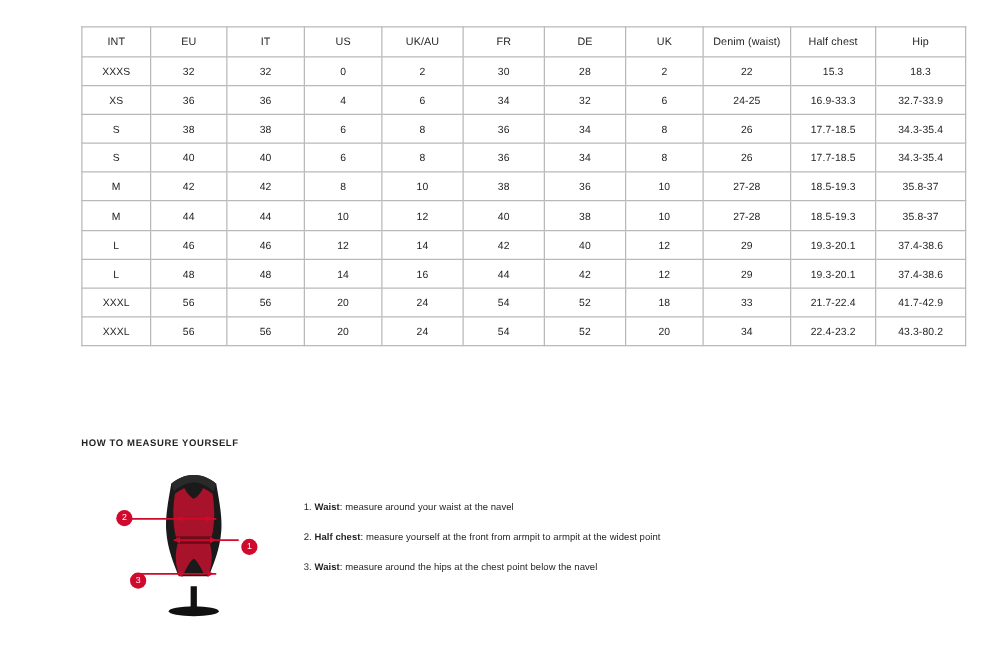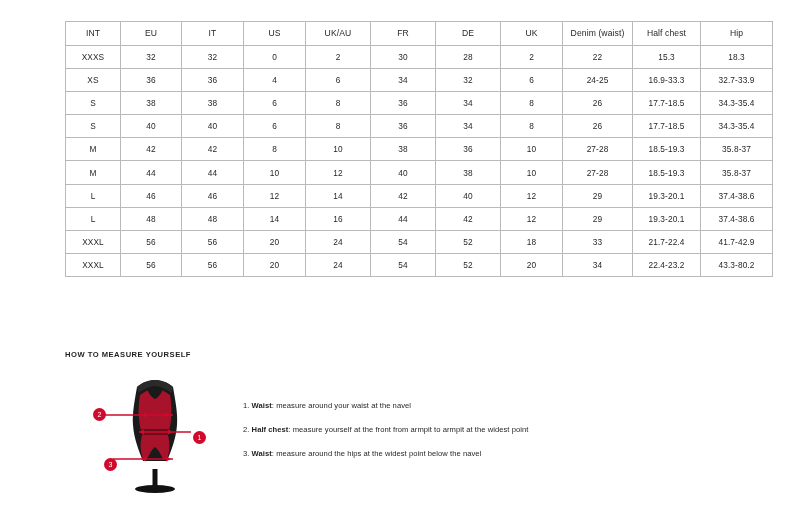--- a/index.html
+++ b/index.html
@@ -326,18 +326,18 @@
           <polygon points="76,90 71,87.5 71,92.5" fill="#cf0a2c"></polygon>
         </svg>
         <div class="marker m1">1</div>
         <div class="marker m2">2</div>
         <div class="marker m3">3</div>
       </div>
 
       <div class="notes" id="notes-list">
           <div class="note"><span>1.</span> <b>Waist</b><span>: measure around your waist at the navel</span></div>
           <div class="note"><span>2.</span> <b>Half chest</b><span>: measure yourself at the front from armpit to armpit at the widest point</span></div>
-          <div class="note"><span>3.</span> <b>Waist</b><span>: measure around the hips at the widest point below the navel</span></div>
+          <div class="note"><span>3.</span> <b>Waist</b><span>: measure around the hips at the chest point below the navel</span></div>
         </div>
     </div>
   </div>
 
 </div>
 
 </body></html>

